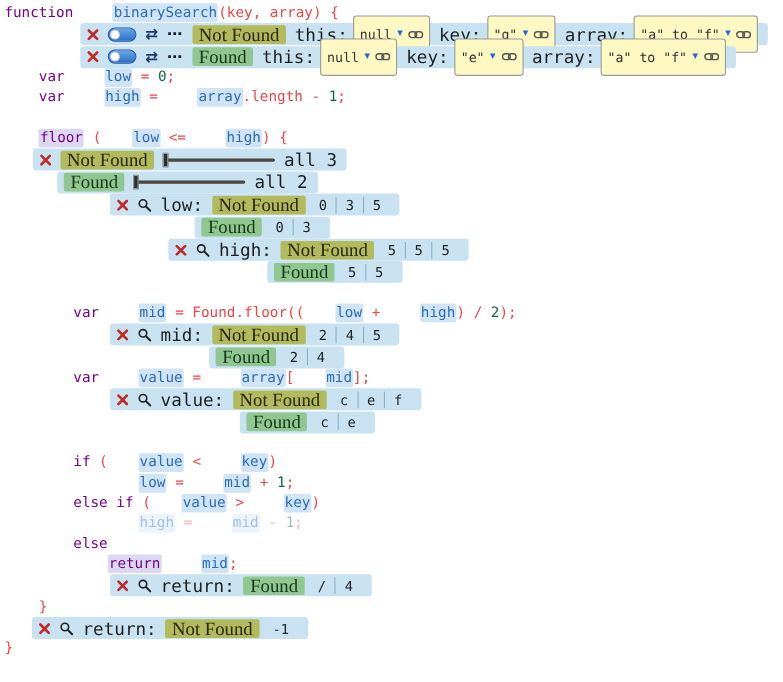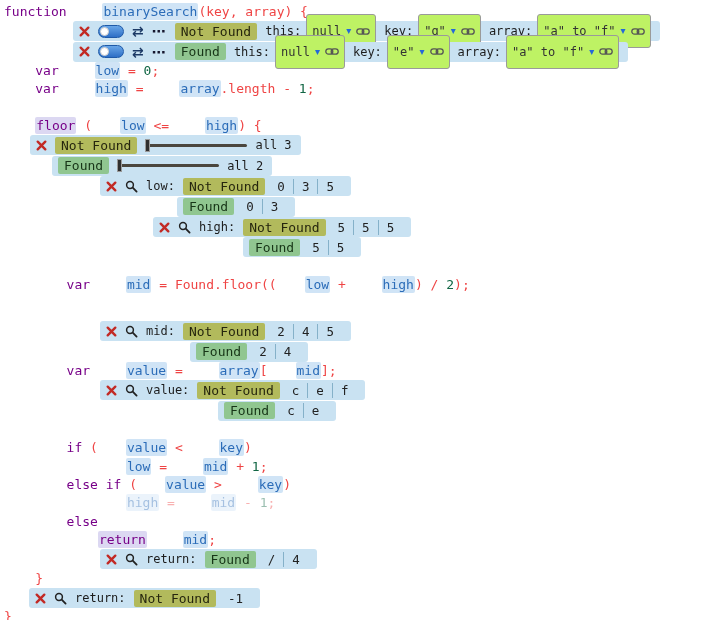--- a/index.html
+++ b/index.html
@@ -30,47 +30,47 @@
     padding: 2px 9px 2px 6px; height: 20px;
     font-size: 12.5px; color: #222; white-space: pre;
   }
   .icon { display: inline-flex; align-items: center; cursor: pointer; }
   .tico {
     font-family: "DejaVu Sans", "Liberation Sans", sans-serif;
     color: #1d3a66; font-weight: bold; font-size: 14px; line-height: 14px; cursor: pointer;
   }
   .tico.dots { color: #16162e; letter-spacing: 1px; }
 
-  .badge { padding: 1px 6px; border-radius: 2px; line-height: 15px; font-size: 13px; }
+  .badge { padding: 1px 6px; border-radius: 2px; line-height: 15px; font-size: 17px; font-family: Liberation Serif, serif; }
   .badge.nf { background: #b2ba5c; color: #26260e; }
   .badge.f  { background: #90c690; color: #173517; }
 
   .vals { display: inline-flex; align-items: center; margin-left: -4px; }
   .cell { padding: 0 8px; line-height: 15px; }
   .cell + .cell { border-left: 1px solid #85b1c9; }
 
-  .plabel { font-size: 12px; color: #1c1c1c; }
+  .plabel { font-size: 16px; color: #1c1c1c; }
 
   .toggle {
     position: relative; width: 26px; height: 13px; border-radius: 7px;
     background: linear-gradient(#6aa7e8, #2e6fc6);
     border: 1px solid #1f5aa8; display: inline-block; cursor: pointer;
   }
   .knob {
     position: absolute; left: 1px; top: 1px; width: 9px; height: 9px;
     border-radius: 50%; background: #ffffff; border: 1px solid #cfcfcf;
   }
 
   .slider { position: relative; height: 13px; display: inline-block; cursor: pointer; }
   .slider .track { position: absolute; left: 0; right: 0; top: 5px; height: 3px; background: #4a463e; border-radius: 2px; }
   .slider .thumb { position: absolute; left: 0; top: 0; width: 5px; height: 13px; background: #2f2f2f; border: 1px solid #9a9a9a; }
 
   .combo {
     display: inline-flex; align-items: center; gap: 5px;
-    background: #bef264; border: 1px solid #9a9a9a; border-radius: 3px;
+    background: #fef9c3; border: 1px solid #9a9a9a; border-radius: 3px;
     padding: 0 5px; height: 34px; font-size: 12px; color: #333; cursor: pointer;
     margin-left: -3px;
   }
   .caret {
     font-family: "DejaVu Sans", "Liberation Sans", sans-serif;
     color: #2468d9; font-size: 10px; line-height: 10px;
   }
 </style>
 </head>
 <body>
@@ -134,21 +134,21 @@
           </svg></span><span class="icon"><svg width="13" height="13" viewBox="0 0 13 13">
             <circle cx="5" cy="5" r="3.4" fill="none" stroke="#222" stroke-width="1.5"></circle>
             <line x1="7.7" y1="7.7" x2="11.6" y2="11.6" stroke="#222" stroke-width="1.8" stroke-linecap="round"></line>
           </svg></span><span class="plabel">high:</span><span class="badge nf">Not Found</span><span class="vals"><span class="cell">5</span><span class="cell">5</span><span class="cell">5</span></span></span>
     </div>
     <div class="wrow" style="margin-left: 243px;">
       <span class="panel"><span class="badge f">Found</span><span class="vals"><span class="cell">5</span><span class="cell">5</span></span></span>
     </div>
     <div class="code-line">&nbsp;</div>
     <div class="code-line" style="padding-left: calc(8ch + 4px);"><span class="tok-kw">var </span><span class="tok-vh">mid</span><span class="tok-p"> = Found.floor((</span><span class="tok-vh">low</span><span class="tok-p"> + </span><span class="tok-vh">high</span><span class="tok-p">) / </span><span class="tok-num">2</span><span class="tok-p">);</span></div>
-    <div class="wrow" style="margin-left: 100px; margin-top: 27px;">
+    <div class="wrow" style="margin-left: 100px;">
       <span class="panel"><span class="icon"><svg width="11" height="11" viewBox="0 0 11 11">
             <path d="M1.7 1.7 L9.3 9.3 M9.3 1.7 L1.7 9.3" stroke="#c22a25" stroke-width="2.4" stroke-linecap="round"></path>
           </svg></span><span class="icon"><svg width="13" height="13" viewBox="0 0 13 13">
             <circle cx="5" cy="5" r="3.4" fill="none" stroke="#222" stroke-width="1.5"></circle>
             <line x1="7.7" y1="7.7" x2="11.6" y2="11.6" stroke="#222" stroke-width="1.8" stroke-linecap="round"></line>
           </svg></span><span class="plabel">mid:</span><span class="badge nf">Not Found</span><span class="vals"><span class="cell">2</span><span class="cell">4</span><span class="cell">5</span></span></span>
     </div>
     <div class="wrow" style="margin-left: 190px;">
       <span class="panel"><span class="badge f">Found</span><span class="vals"><span class="cell">2</span><span class="cell">4</span></span></span>
     </div>

